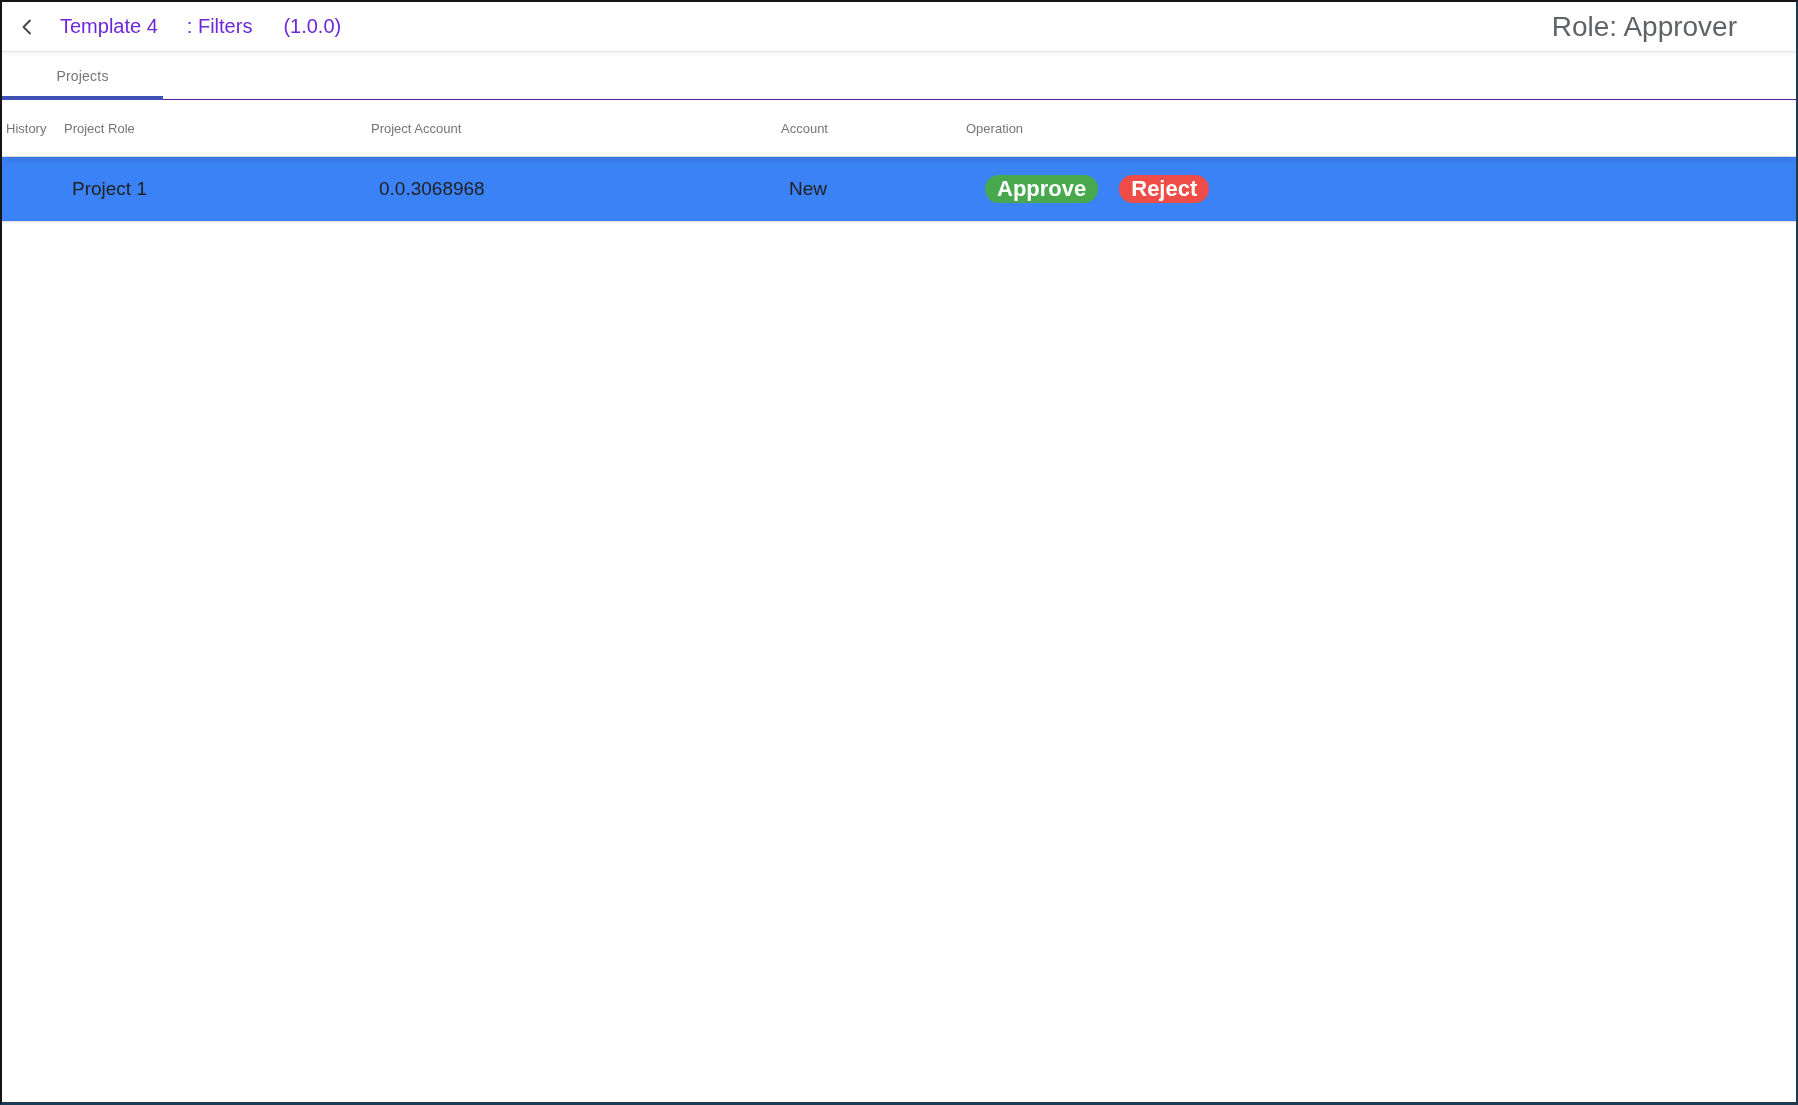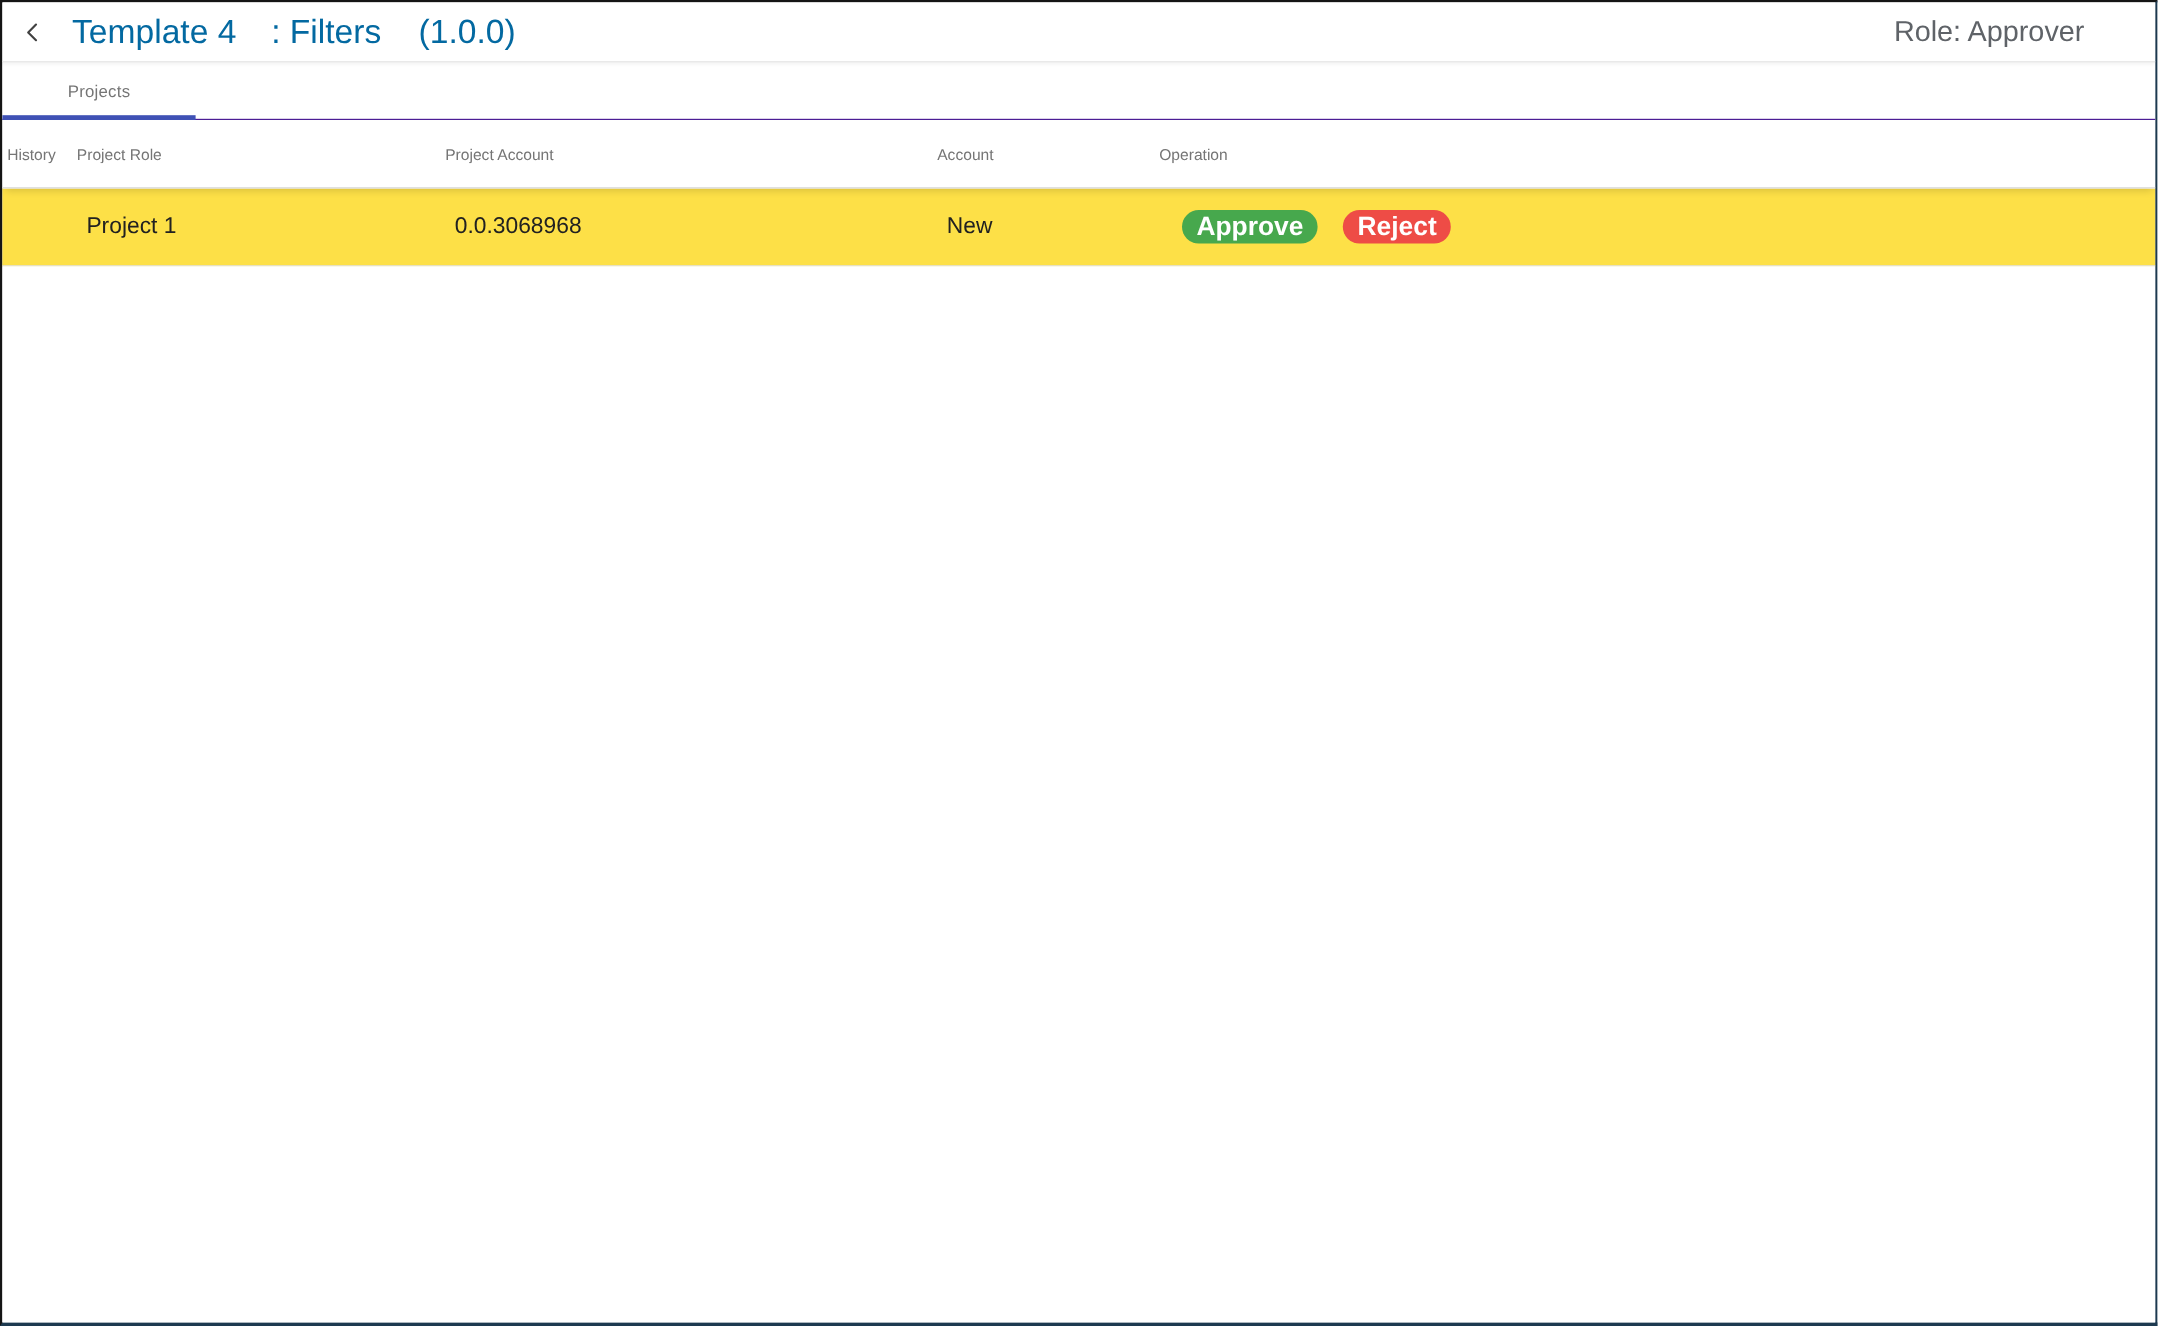--- a/index.html
+++ b/index.html
@@ -26,25 +26,25 @@
     padding: 0 59px 0 18px;
     background: #fff;
     border-bottom: 1px solid #e4e4e4;
     box-shadow: 0 2px 3px rgba(0,0,0,0.05);
     position: relative; z-index: 5;
   }
   .back-btn {
     width: 22px; height: 26px; display: flex; align-items: center; justify-content: flex-start;
     cursor: pointer; background: none; border: none;
   }
-  .app-title { color: #0369a1; font-size: 28px; }
+  .app-title { color: #6d28d9; font-size: 20px; }
   .t-name   { margin-left: 18px; }
   .t-filters{ margin-left: 29px; }
   .t-version{ margin-left: 31px; }
-  .role-label { margin-left: auto; color: #5f6368; font-size: 24px; }
+  .role-label { margin-left: auto; color: #5f6368; font-size: 28px; }
 
   
   .tab-bar {
     height: 48px; flex: 0 0 48px;
     display: flex; align-items: stretch;
     background: #fff;
     border-bottom: 1px solid #4c1d95;
     position: relative; z-index: 4;
   }
   .tab {
@@ -70,21 +70,21 @@
     border-bottom: 1px solid #d9d9d9;
     box-shadow: 0 5px 6px -3px rgba(0,0,0,0.14);
     position: relative; z-index: 3;
   }
   .th {
     font-size: 13px; color: #757575; padding-left: 4px;
     white-space: nowrap; overflow: hidden;
   }
   .data-row {
     height: 65px;
-    background: #fde047;
+    background: #3b82f6;
     border-bottom: 1px solid #e0e0e0;
   }
   .td {
     font-size: 19px; color: #212121; padding-left: 12px;
     white-space: nowrap;
   }
   .td.ops { display: flex; align-items: center; gap: 21px; padding-left: 23px; }
 
   .pill-btn {
     height: 28px; border: none; border-radius: 21px;

